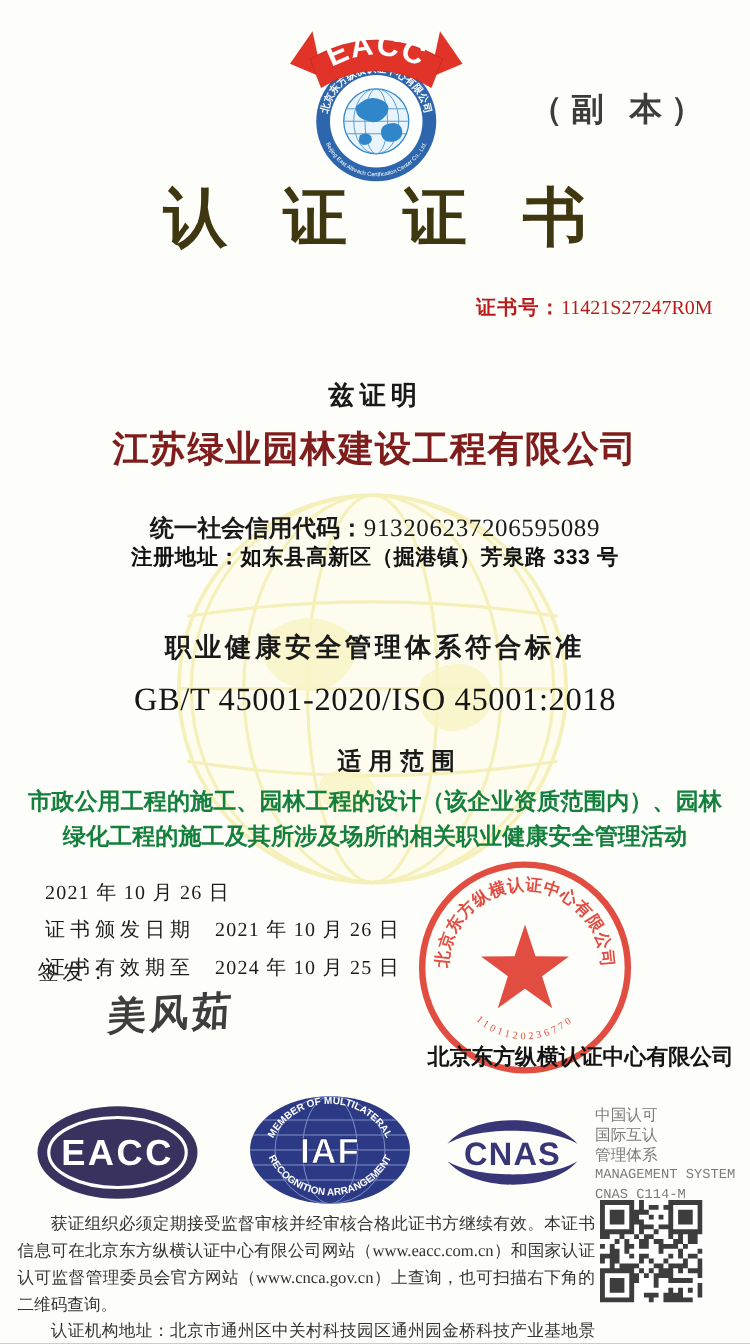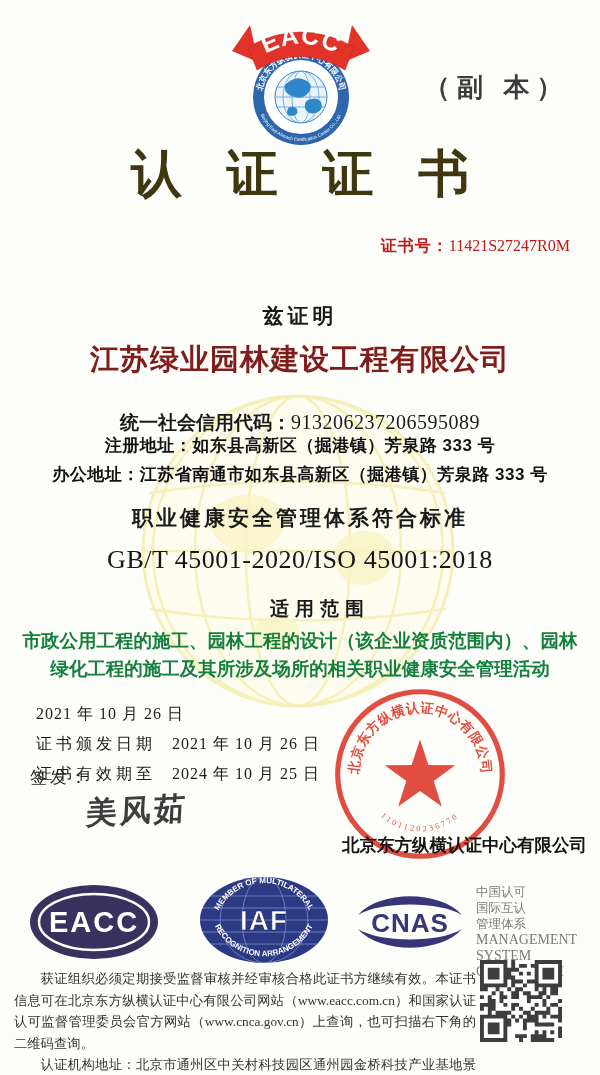--- a/index.html
+++ b/index.html
@@ -39,21 +39,21 @@
   
   .seal{left:330px;top:684px;width:180px;height:180px;z-index:2;opacity:.9;}
   .sign-label{left:30px;top:766px;font-size:17px;letter-spacing:3px;color:#222;}
   .signature{left:86px;top:790px;font-size:31px;font-weight:bold;color:#3d3d3d;transform:rotate(-3deg) skewX(-6deg);letter-spacing:3px;}
   .issuer-company{left:342px;top:833px;font-size:17.5px;font-weight:bold;color:#141414;z-index:3;}
   
   .eacc-logo{left:28px;top:884px;}
   .iaf-logo{left:198px;top:876px;}
   .cnas-logo{left:352px;top:888px;}
   .accred{left:476px;top:884px;font-size:12.5px;line-height:16px;color:#7b7b7b;}
-  .accred .en{font-family:Liberation Serif, serif;font-size:14px;}
+  .accred .en{font-family:Liberation Mono, monospace;font-size:11px;}
   
   .fine{left:14px;top:968px;width:462px;font-size:13.3px;line-height:21.5px;color:#333;text-align:justify;}
   .fine p{margin:0;text-indent:2em;}
   .qr{left:480px;top:960px;width:82px;height:82px;background:#fff;}
 </style>
 </head>
 <body>
 
 <div class="cert">
 
@@ -122,21 +122,20 @@
 
   <div class="abs layer centered certify">兹证明</div>
 
   <div class="abs layer centered company">江苏绿业园林建设工程有限公司</div>
 
   <div class="abs layer centered credit">
     <span class="lbl">统一社会信用代码：</span><span class="val">913206237206595089</span>
   </div>
 
   <div class="abs layer centered addr addr1">注册地址：如东县高新区（掘港镇）芳泉路 333 号</div>
-  <div class="abs layer centered addr addr2">办公地址：江苏省南通市如东县高新区（掘港镇）芳泉路 333 号</div>
 
   <div class="abs layer centered std-title">职业健康安全管理体系符合标准</div>
   <div class="abs layer centered std-code">GB/T 45001-2020/ISO 45001:2018</div>
 
   <div class="abs layer centered scope-label">适用范围</div>
   <div class="abs layer scope-text">市政公用工程的施工、园林工程的设计（该企业资质范围内）、园林绿化工程的施工及其所涉及场所的相关职业健康安全管理活动</div>
 
   <div class="abs layer dates">
     <div class="date-row">
       <span class="dv">2021 年 10 月 26 日</span>

